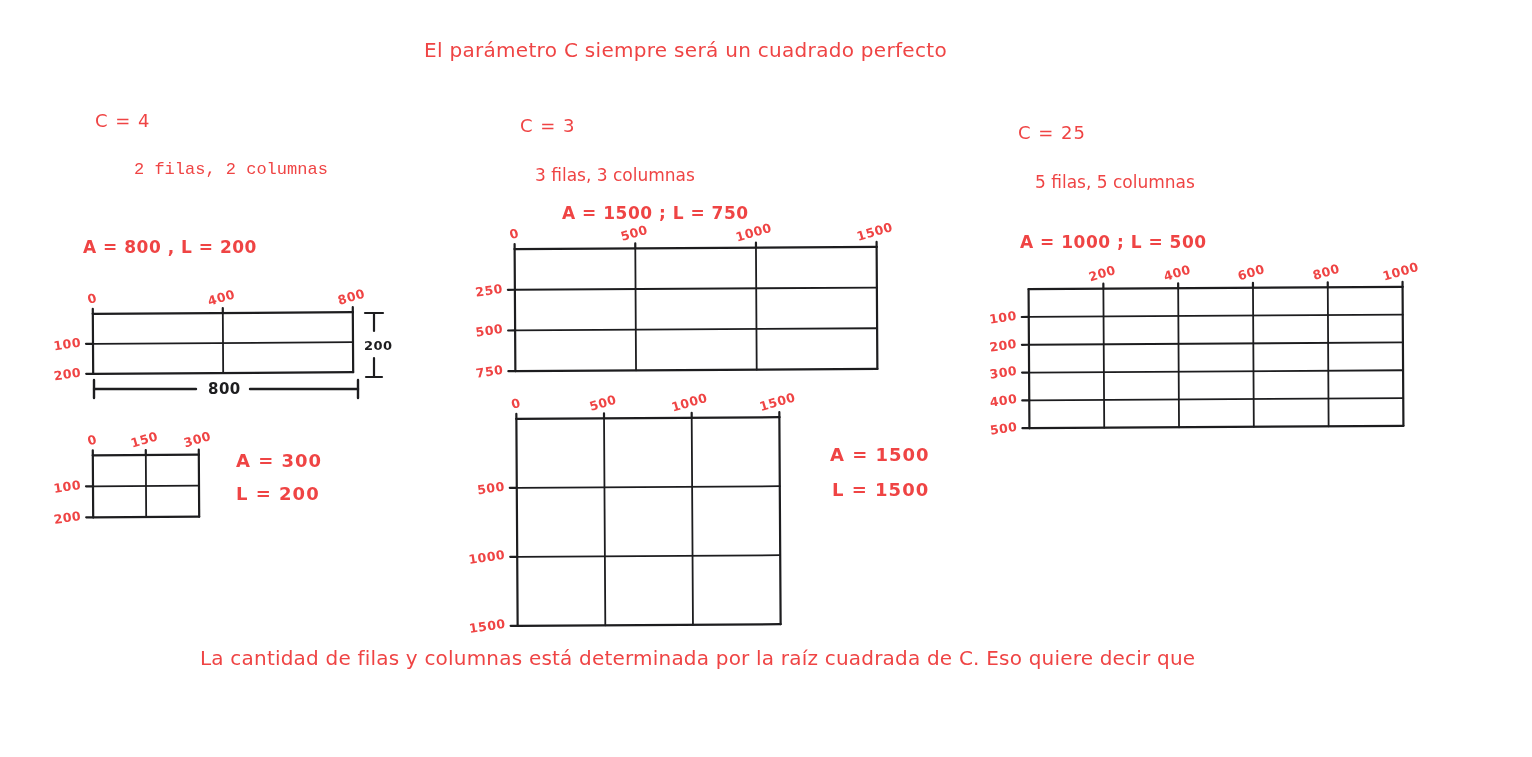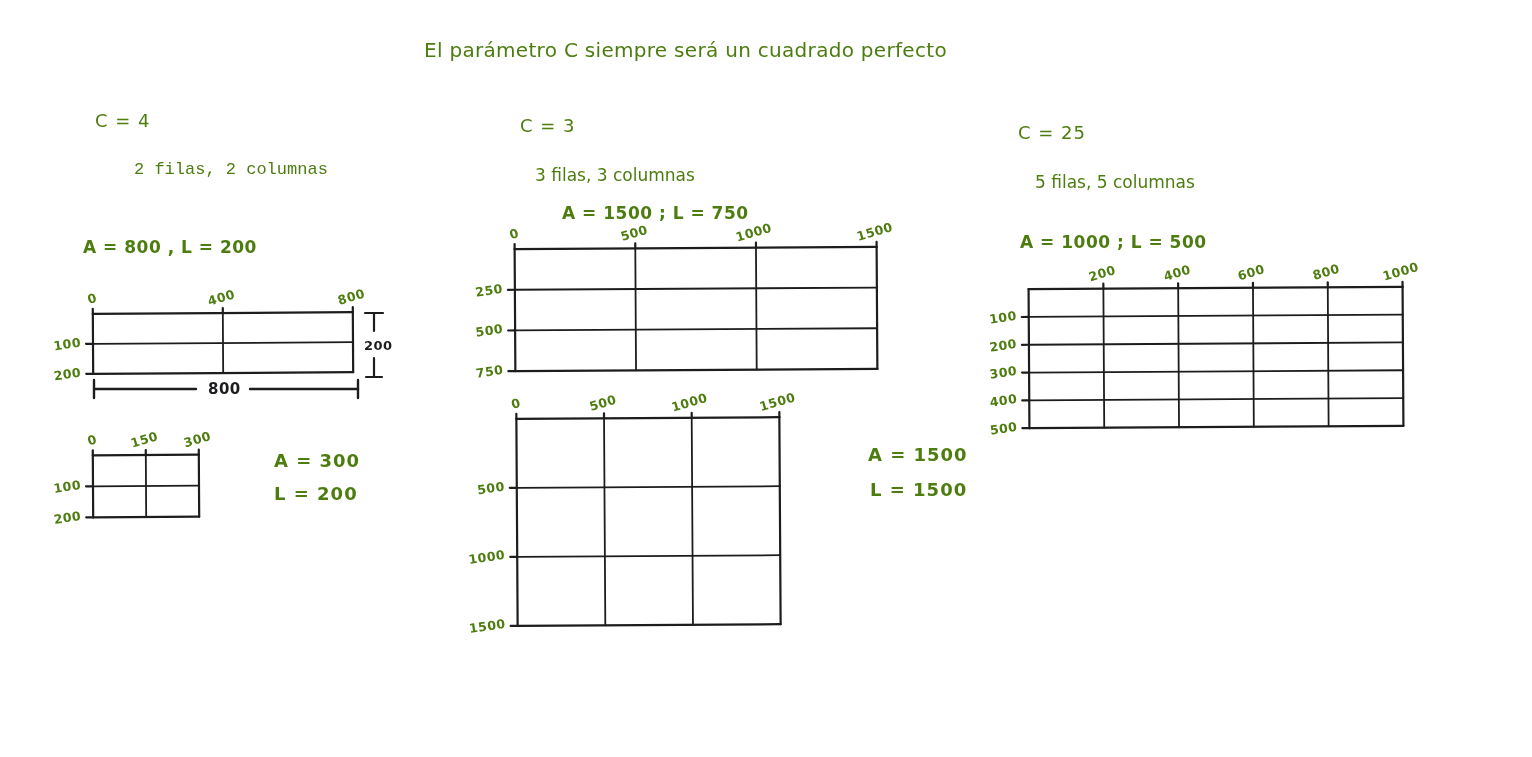--- a/index.html
+++ b/index.html
@@ -1,29 +1,29 @@
 <!DOCTYPE html>
 <html><head>
 <meta charset="utf-8">
 <style>
   html,body{margin:0;padding:0;background:#ffffff;}
   #canvas{
     position:relative;
     width:1532px;height:757px;
     background:#ffffff;
     font-family:"DejaVu Sans", sans-serif;
-    color:#4d7c0f;
+    color:#ef4444;
     overflow:hidden;
   }
   .abs{position:absolute;white-space:nowrap;}
   .title{font-size:20px;letter-spacing:.3px;}
   .heading{font-size:18px;letter-spacing:1px;}
   .subheading{font-size:17px;}
   .params{font-size:17px;font-weight:bold;letter-spacing:.5px;}
-  .side-label{font-size:18px;font-weight:bold;letter-spacing:1px;margin-left:38px;}
+  .side-label{font-size:18px;font-weight:bold;letter-spacing:1px;}
   .footer-line{font-size:20px;letter-spacing:.2px;}
   .grid{position:absolute;transform:rotate(-0.35deg);}
   .xlab{
     position:absolute;top:-8px;
     transform:translate(-55%,-100%) rotate(-16deg);
     font-size:12.5px;font-weight:bold;letter-spacing:.5px;white-space:nowrap;
   }
   .ylab{
     position:absolute;left:-12px;
     transform:translate(-100%,-50%) rotate(-8deg);
@@ -202,14 +202,15 @@
       <span class="xlab" style="left: 224.4px;">600</span>
       <span class="xlab" style="left: 299.2px;">800</span>
       <span class="xlab" style="left: 374px;">1000</span>
       <span class="ylab" style="top: 27.8px;">100</span>
       <span class="ylab" style="top: 55.6px;">200</span>
       <span class="ylab" style="top: 83.4px;">300</span>
       <span class="ylab" style="top: 111.2px;">400</span>
       <span class="ylab" style="top: 139px;">500</span>
     </div>
 
+  <div class="abs footer-line" style="left:200px;top:646px;">La cantidad de filas y columnas está determinada por la raíz cuadrada de C. Eso quiere decir que</div>
 
 </div>
 
 </body></html>

